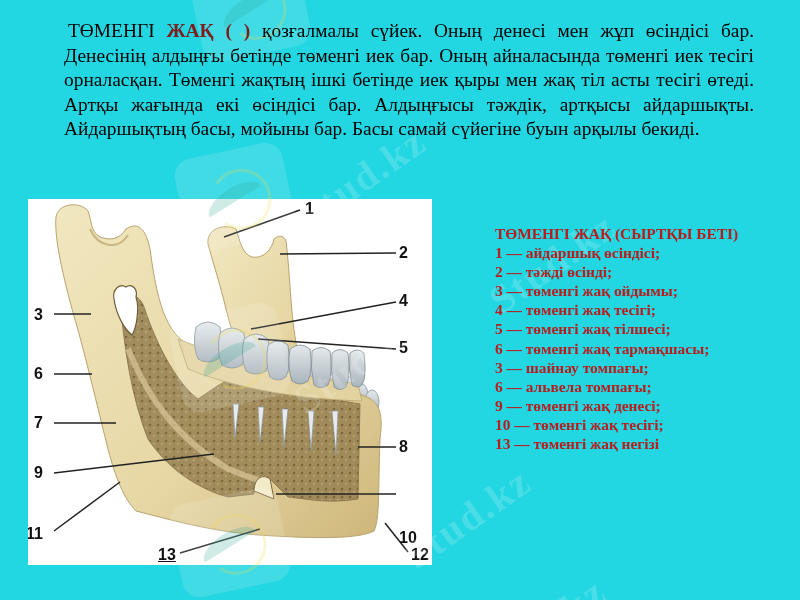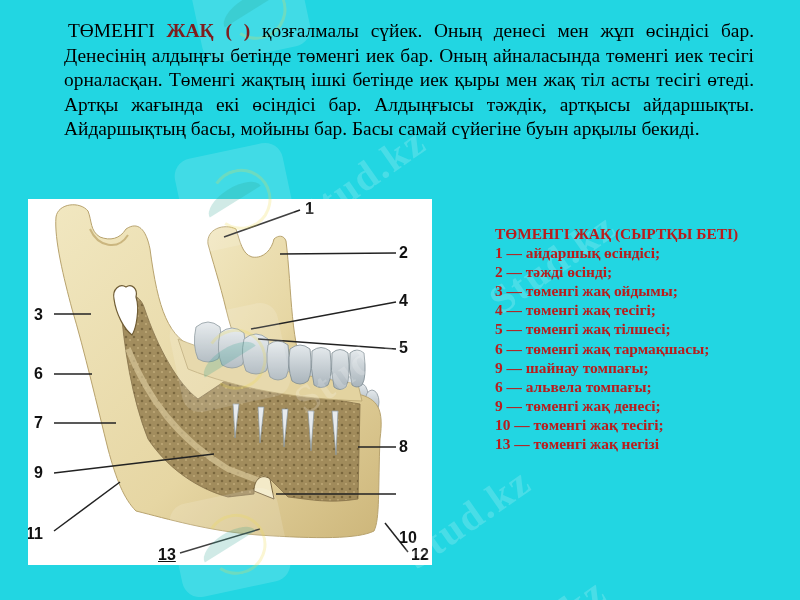--- a/index.html
+++ b/index.html
@@ -232,18 +232,18 @@
 <p class="intro" style="margin:0;"><span class="lead">ТӨМЕНГІ </span><span class="lead-2">ЖАҚ ( )</span><span> қозғалмалы сүйек. Оның денесі мен жұп өсіндісі бар. Денесінің алдыңғы бетінде төменгі иек бар. Оның айналасында төменгі иек тесігі орналасқан. Төменгі жақтың ішкі бетінде иек қыры мен жақ тіл асты тесігі өтеді. Артқы жағында екі өсіндісі бар. Алдыңғысы тәждік, артқысы айдаршықты. Айдаршықтың басы, мойыны бар. Басы самай сүйегіне буын арқылы бекиді.</span></p>
 
 <div class="legend">
   <span class="legend-title">ТӨМЕНГІ ЖАҚ (СЫРТҚЫ БЕТІ)</span>
   <span class="legend-item">1 — айдаршық өсіндісі;</span>
   <span class="legend-item">2 — тәжді өсінді;</span>
   <span class="legend-item">3 — төменгі жақ ойдымы;</span>
   <span class="legend-item">4 — төменгі жақ тесігі;</span>
   <span class="legend-item">5 — төменгі жақ тілшесі;</span>
   <span class="legend-item">6 — төменгі жақ тармақшасы;</span>
-  <span class="legend-item">9 — шайнау томпағы;</span>
+  <span class="legend-item">3 — шайнау томпағы;</span>
   <span class="legend-item">6 — альвела томпағы;</span>
   <span class="legend-item">9 — төменгі жақ денесі;</span>
   <span class="legend-item">10 — төменгі жақ тесігі;</span>
   <span class="legend-item">13 — төменгі жақ негізі</span>
 </div>
 
 </body></html>

